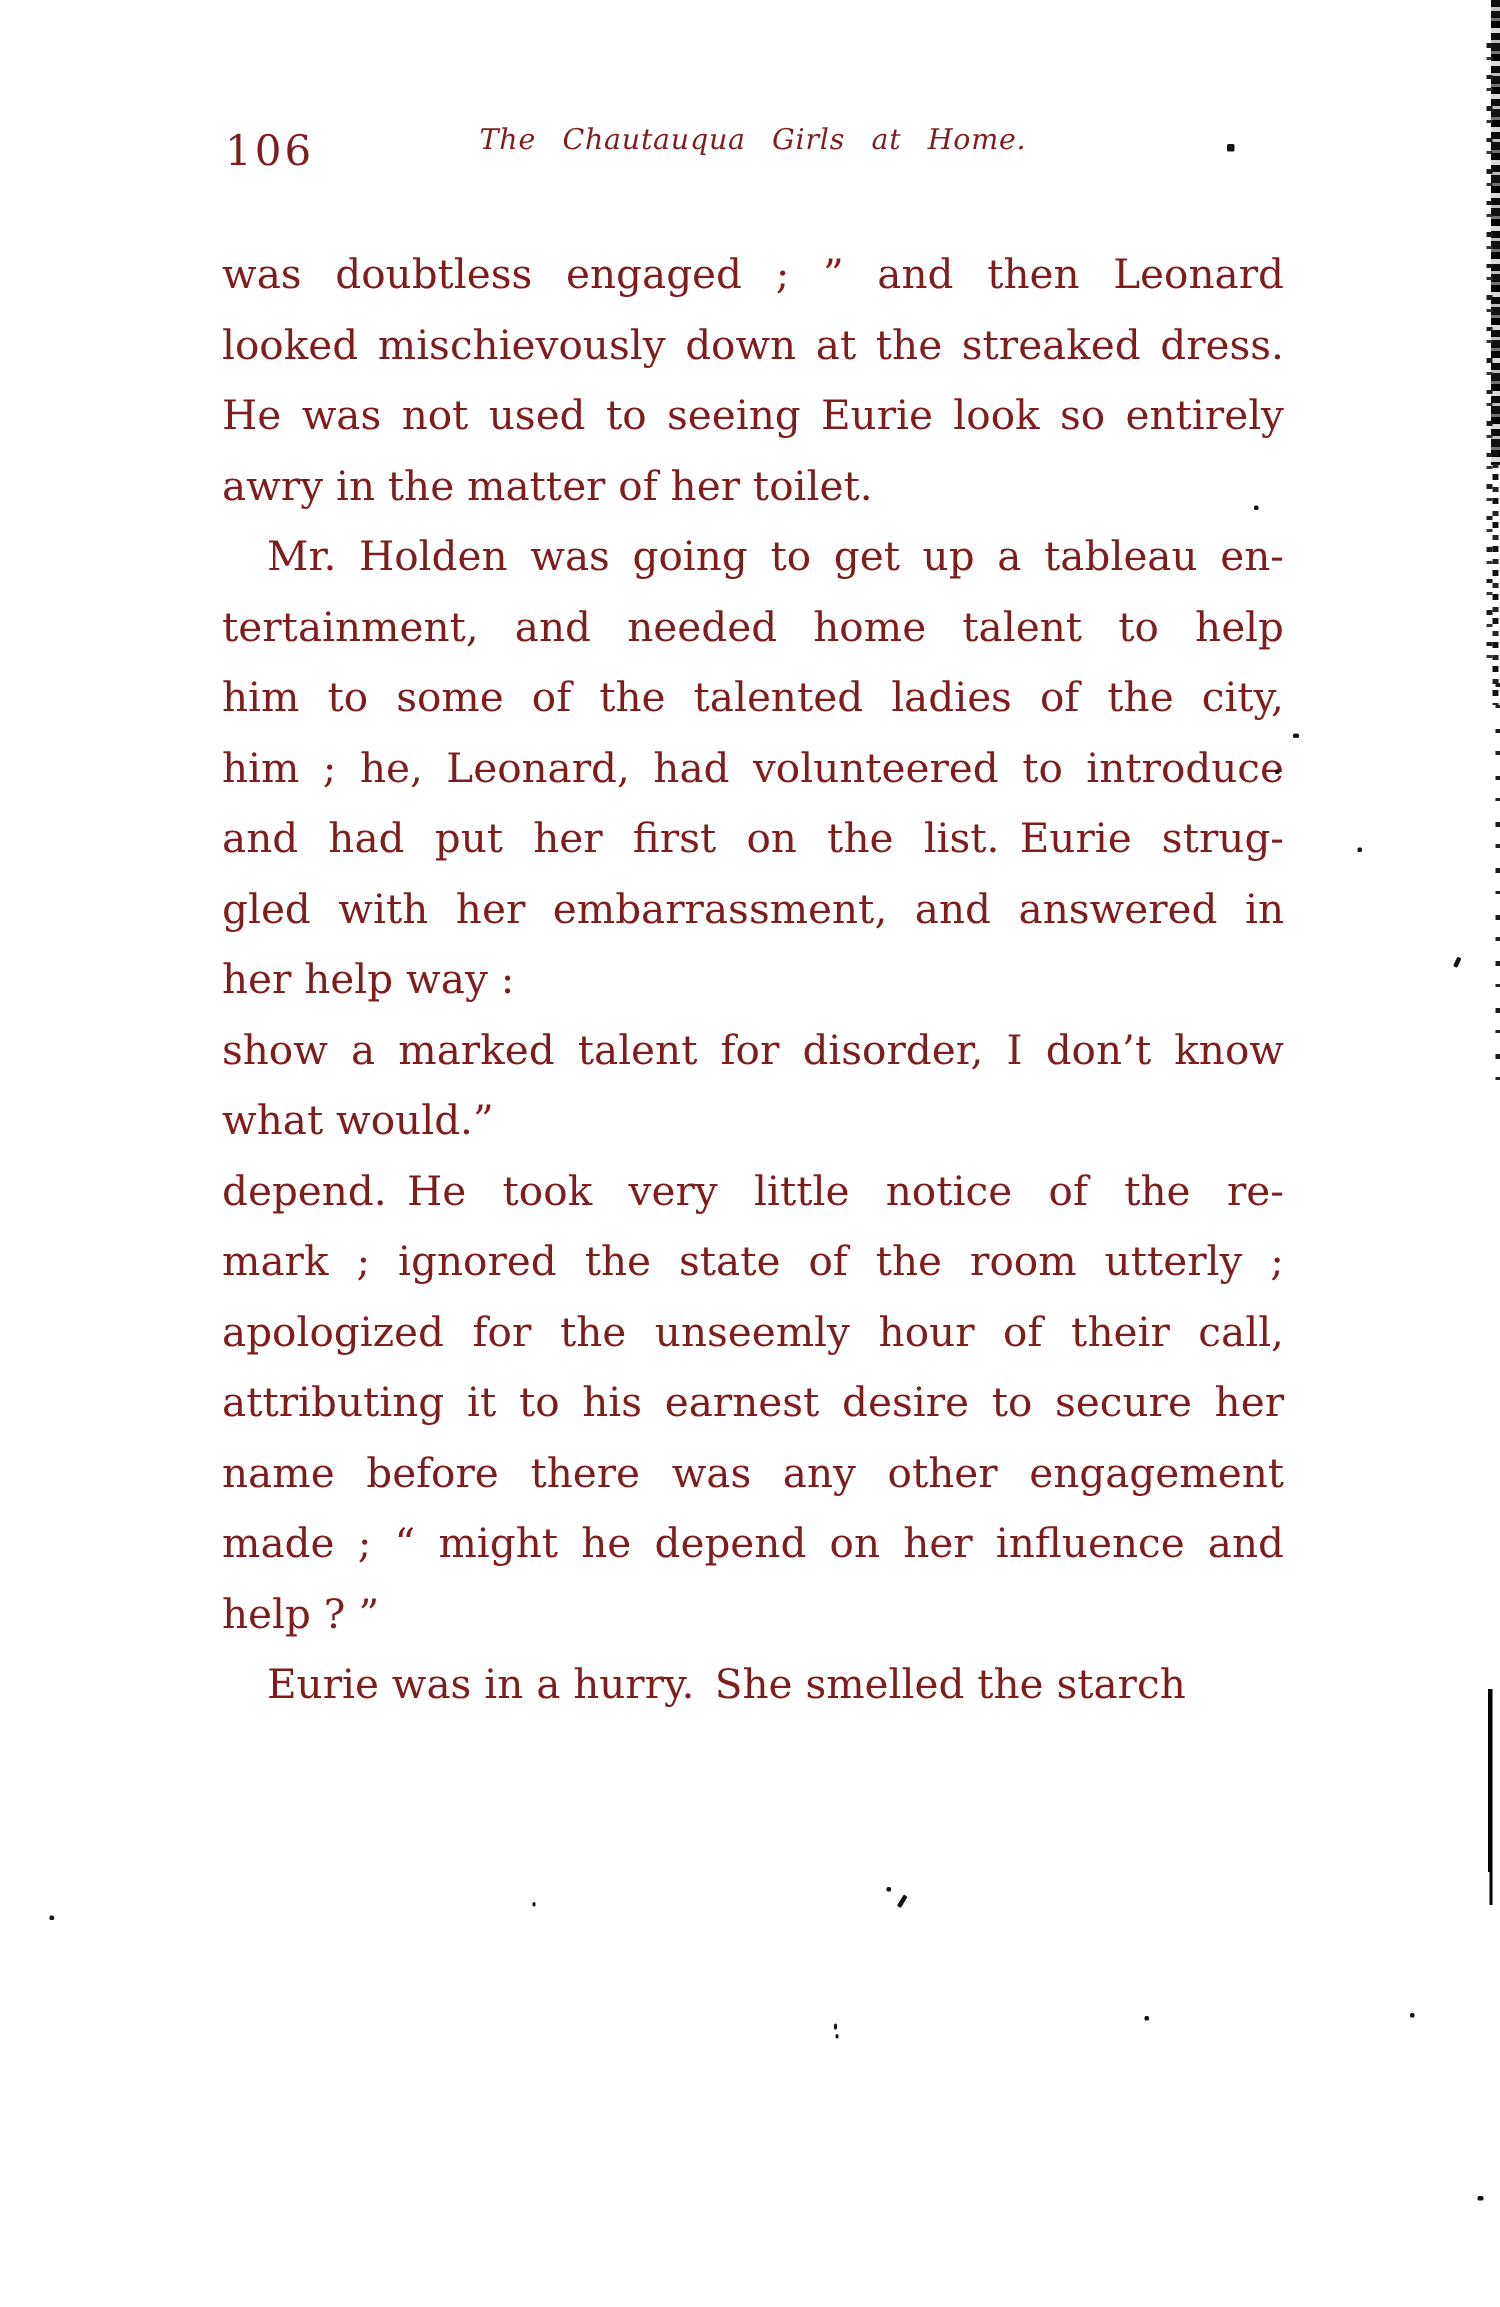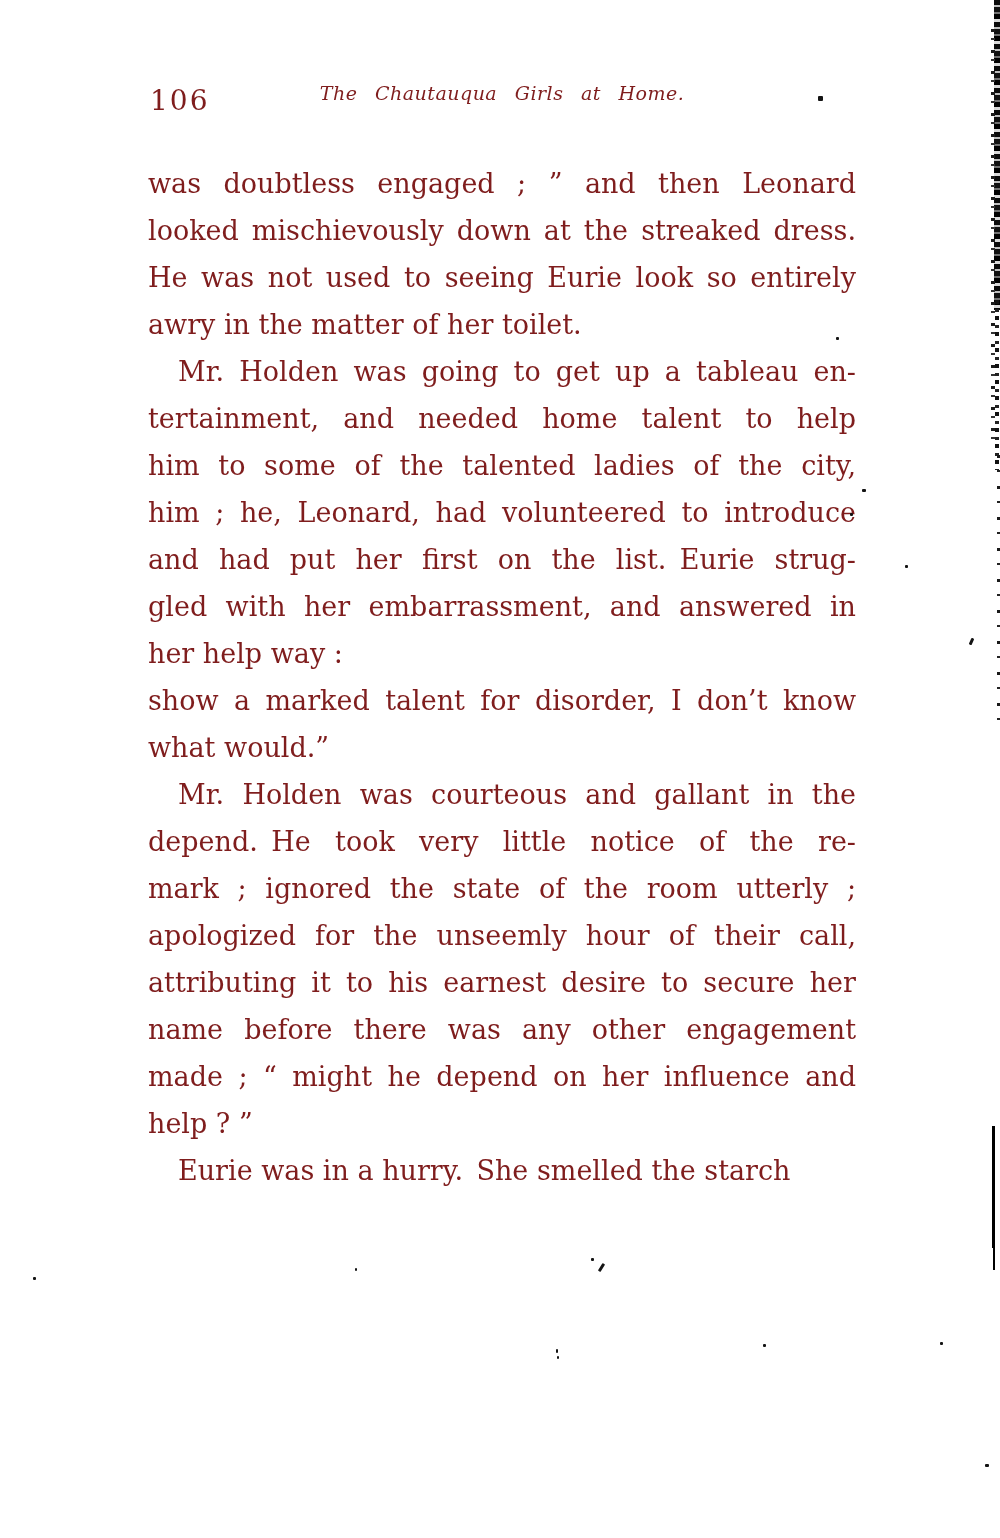--- a/index.html
+++ b/index.html
@@ -120,21 +120,20 @@
       <div class="line para-end">awry in the matter of her toilet.</div>
       <div class="line indent">Mr. Holden was going to get up a tableau en-</div>
       <div class="line">tertainment, and needed home talent to help</div>
       <div class="line">him to some of the talented ladies of the city,</div>
       <div class="line">him ; he, Leonard, had volunteered to introduce</div>
       <div class="line">and had put her first on the list. Eurie strug-</div>
       <div class="line">gled with her embarrassment, and answered in</div>
       <div class="line para-end">her help way :</div>
       <div class="line">show a marked talent for disorder, I don’t know</div>
       <div class="line para-end">what would.”</div>
-      <div class="line indent">Mr. Holden was courteous and gallant in the</div>
       <div class="line">depend. He took very little notice of the re-</div>
       <div class="line">mark ; ignored the state of the room utterly ;</div>
       <div class="line">apologized for the unseemly hour of their call,</div>
       <div class="line">attributing it to his earnest desire to secure her</div>
       <div class="line">name before there was any other engagement</div>
       <div class="line">made ; “ might he depend on her influence and</div>
       <div class="line para-end">help ? ”</div>
       <div class="line indent para-end">Eurie was in a hurry. She smelled the starch</div>
     </div>
 

